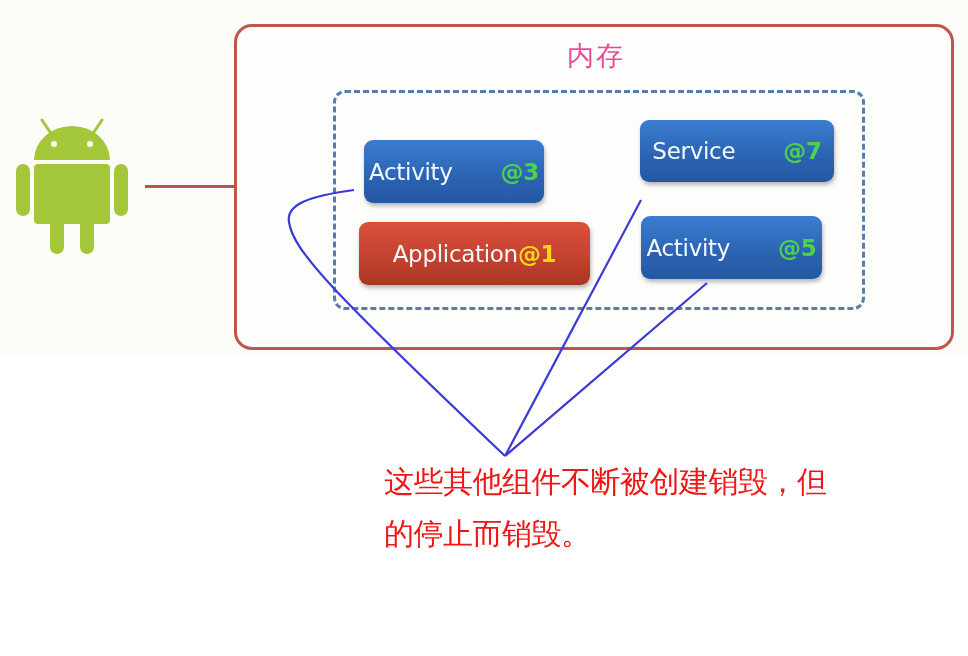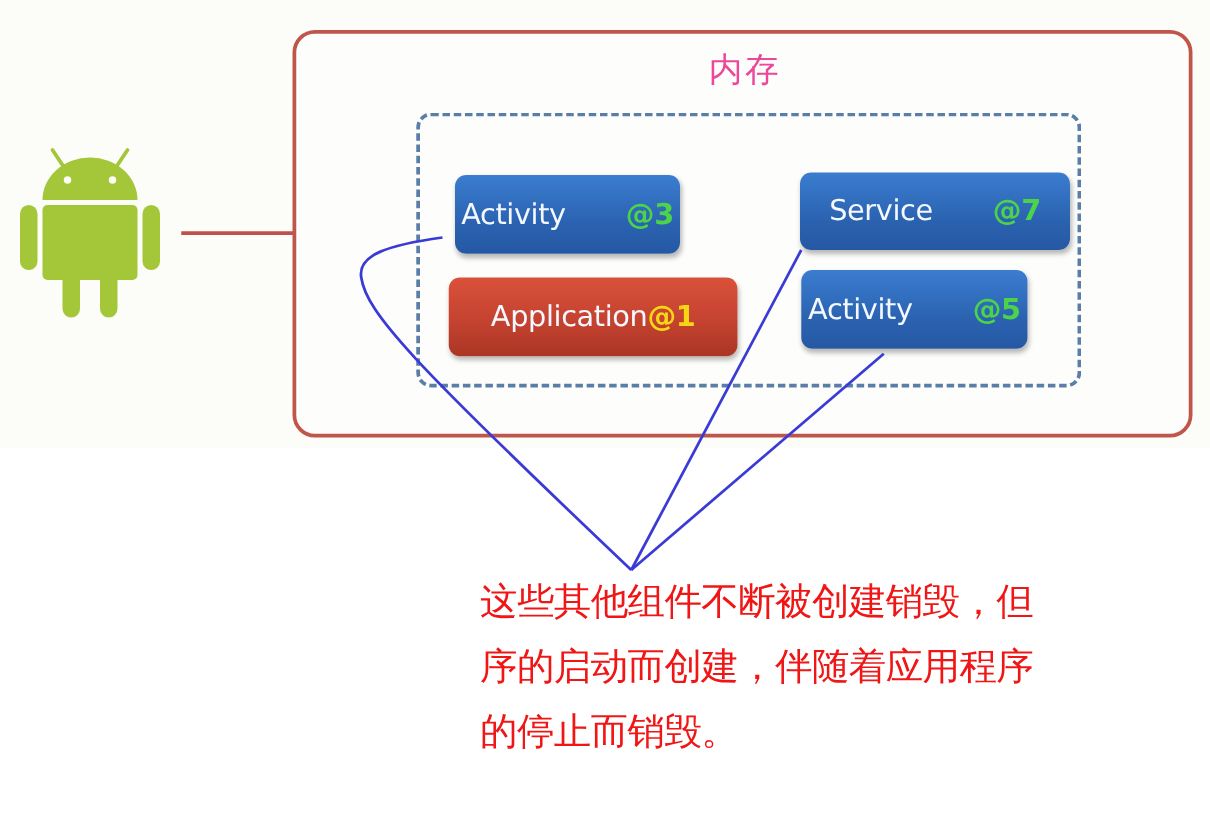--- a/index.html
+++ b/index.html
@@ -82,33 +82,32 @@
 <div class="comp blue" style="left:364px; top:140px; width:180px; height:63px;">
   <span>Activity</span>
     <span class="at">@3</span>
 </div>
 
 <div class="comp red" style="left:359px; top:222px; width:231px; height:63px;text-align:right;">
   <span>Application</span>
     <span class="at">@1</span>
 </div>
 
-<div class="comp blue" style="left:640px; top:138px; width:216px; height:62px;">
+<div class="comp blue" style="left:640px; top:120px; width:194px; height:62px;">
   <span>Service</span>
     <span class="at">@7</span>
 </div>
 
 <div class="comp blue" style="left:641px; top:216px; width:181px; height:63px;">
   <span>Activity</span>
     <span class="at">@5</span>
 </div>
 
 <svg class="overlay" viewBox="0 0 968 656">
   <path d="M354 190 C 310 196, 286 204, 289 222 C 293 250, 330 290, 505 456" fill="none" stroke="#3a3ad6" stroke-width="2.2"></path>
   <line x1="641" y1="200" x2="505" y2="456" stroke="#3a3ad6" stroke-width="2.2"></line>
   <line x1="707" y1="283" x2="505" y2="456" stroke="#3a3ad6" stroke-width="2.2"></line>
 </svg>
 
 <div class="caption">
   <div>这些其他组件不断被创建销毁，但</div>
-  <div>序的启动而创建，伴随着应用程序</div>
   <div>的停止而销毁。</div>
 </div>
 
 </body></html>

